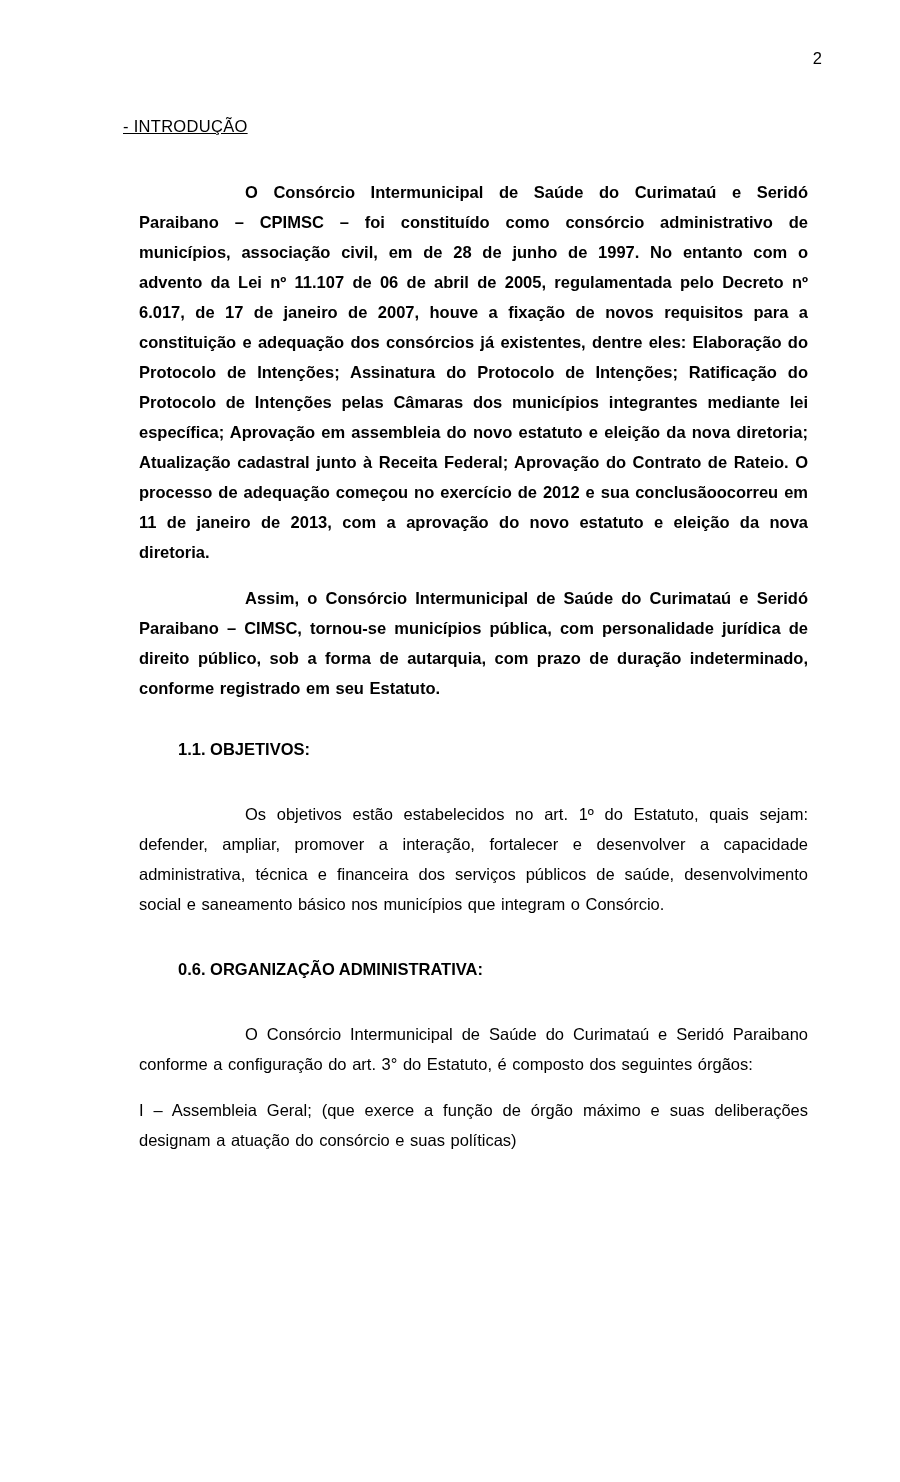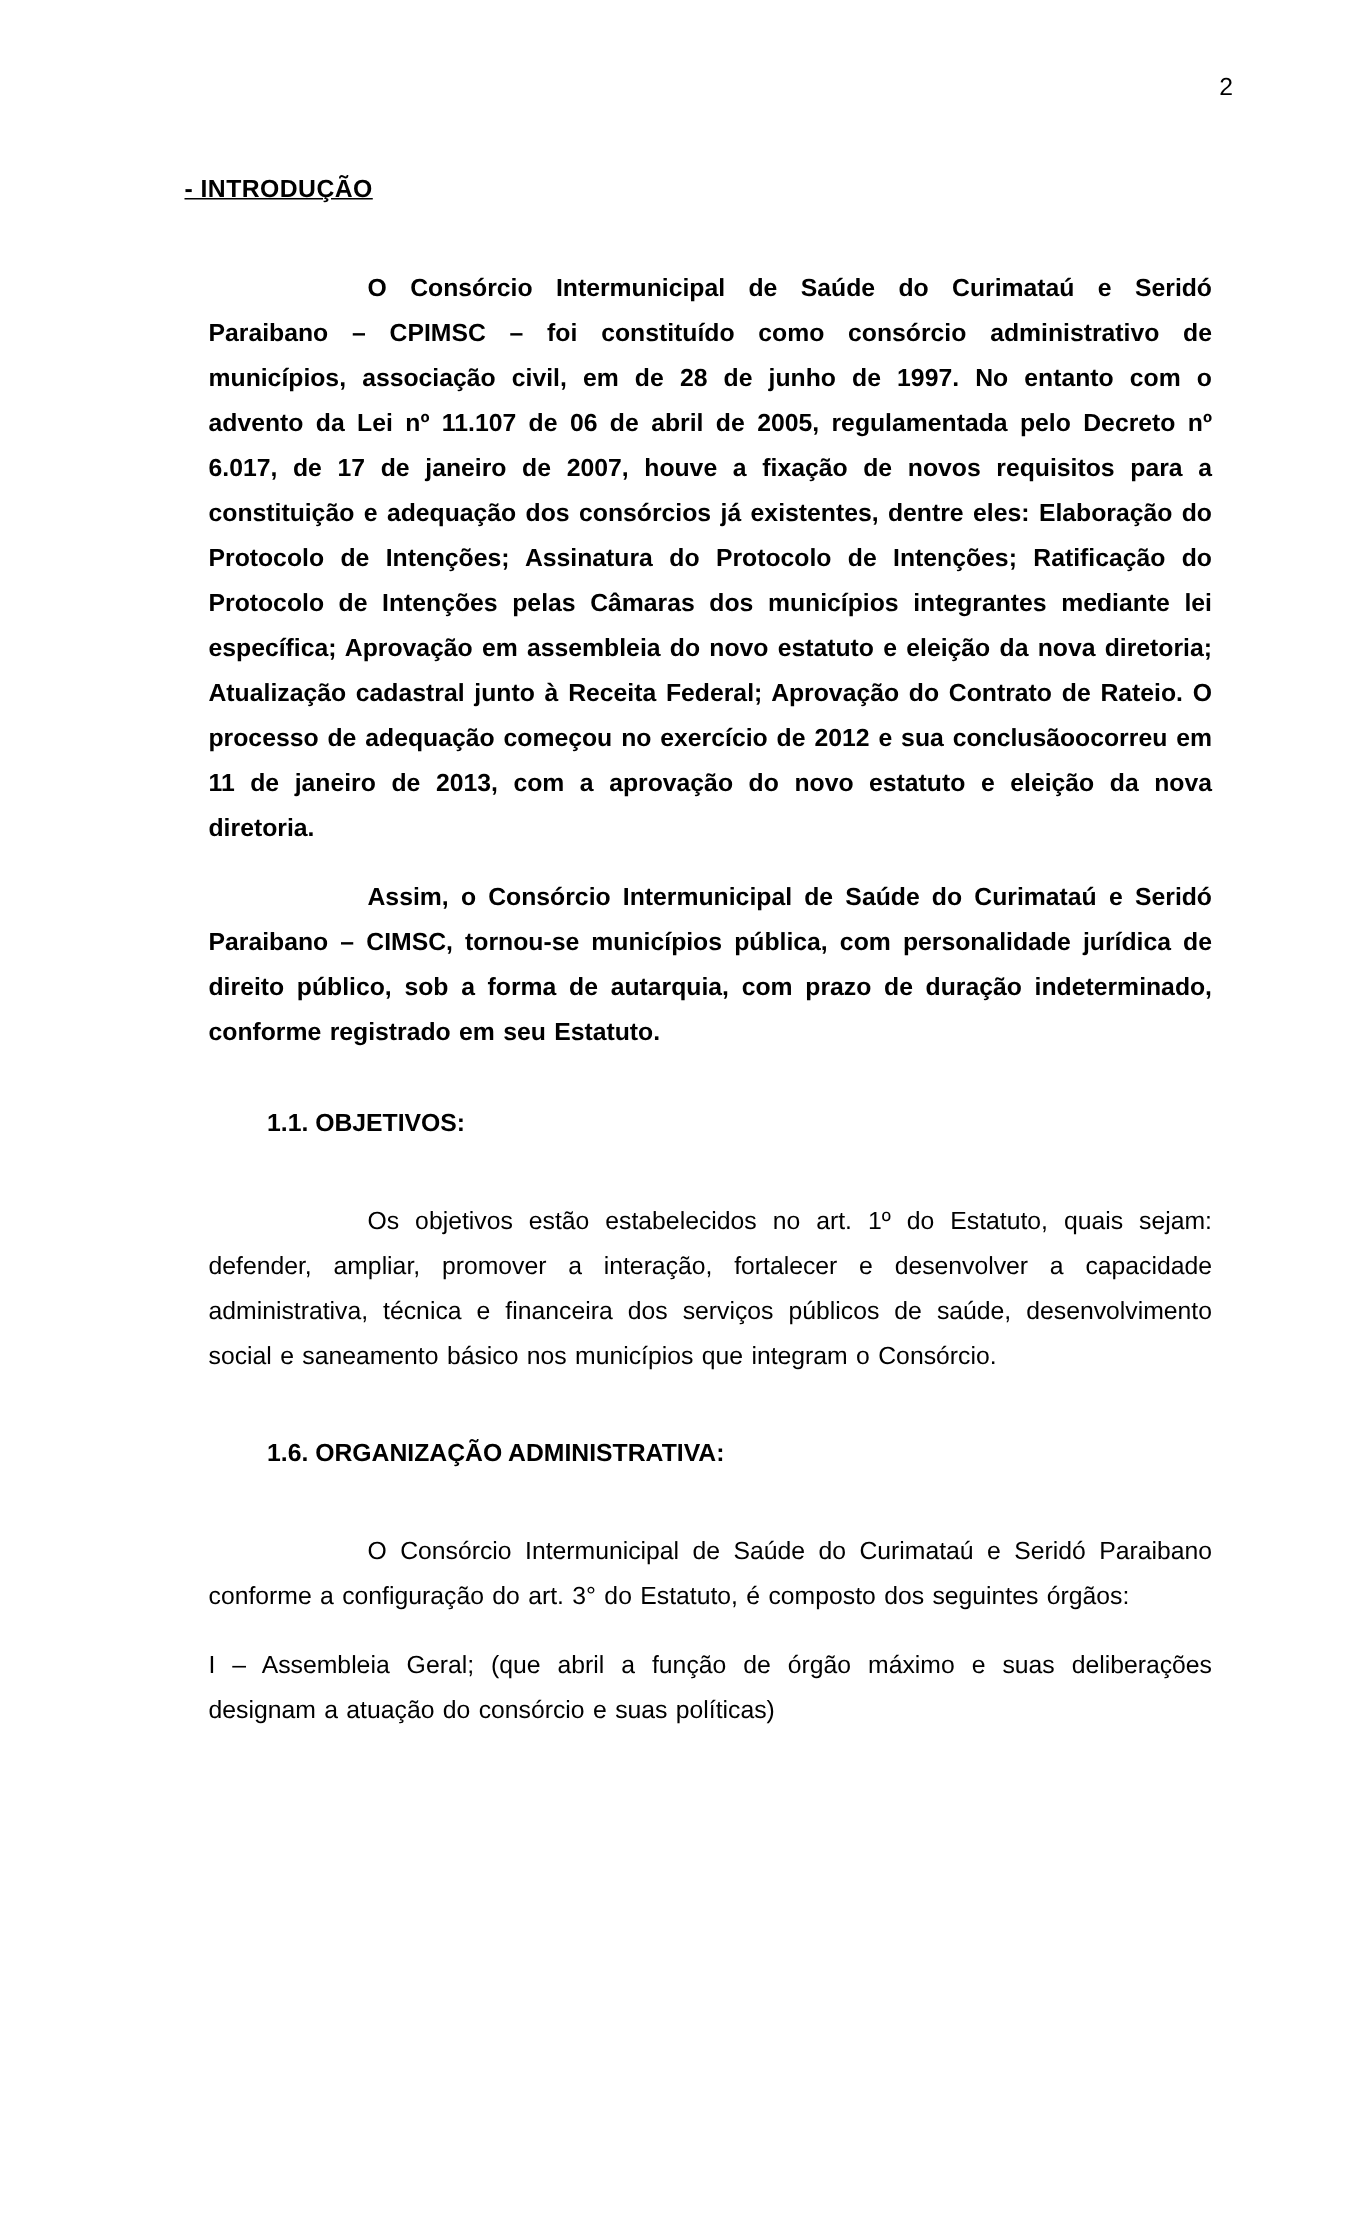--- a/index.html
+++ b/index.html
@@ -22,21 +22,21 @@
   .page-number {
     position: absolute;
     top: 48px;
     right: 78px;
     font-size: 16.5px;
     line-height: 20px;
   }
   .doc-title {
     margin: 68px 0 0 0;
     font-size: 16.5px;
-    font-weight: bold;
+    font-weight: normal;
     text-decoration: underline;
     letter-spacing: 0.3px;
     line-height: 21px;
   }
   .heading-1 {
     margin: 76px 0 0 37px;
     font-size: 16.5px;
     font-weight: bold;
     line-height: 20px;
   }
@@ -70,21 +70,21 @@
 
 
   <p class="para bold indent first-after-heading">O Consórcio Intermunicipal de Saúde do Curimataú e Seridó Paraibano – CPIMSC – foi constituído como consórcio administrativo de municípios, associação civil, em de 28 de junho de 1997. No entanto com o advento da Lei nº 11.107 de 06 de abril de 2005, regulamentada pelo Decreto nº 6.017, de 17 de janeiro de 2007, houve a fixação de novos requisitos para a constituição e adequação dos consórcios já existentes, dentre eles: Elaboração do Protocolo de Intenções; Assinatura do Protocolo de Intenções; Ratificação do Protocolo de Intenções pelas Câmaras dos municípios integrantes mediante lei específica; Aprovação em assembleia do novo estatuto e eleição da nova diretoria; Atualização cadastral junto à Receita Federal; Aprovação do Contrato de Rateio. O processo de adequação começou no exercício de 2012 e sua conclusãoocorreu em 11 de janeiro de 2013, com a aprovação do novo estatuto e eleição da nova diretoria.</p>
 
   <p class="para bold indent">Assim, o Consórcio Intermunicipal de Saúde do Curimataú e Seridó Paraibano – CIMSC, tornou-se municípios pública, com personalidade jurídica de direito público, sob a forma de autarquia, com prazo de duração indeterminado, conforme registrado em seu Estatuto.</p>
 
   <h3 class="heading-2 heading-objectives">1.1. OBJETIVOS:</h3>
 
   <p class="para indent first-after-heading">Os objetivos estão estabelecidos no art. 1º do Estatuto, quais sejam: defender, ampliar, promover a interação, fortalecer e desenvolver a capacidade administrativa, técnica e financeira dos serviços públicos de saúde, desenvolvimento social e saneamento básico nos municípios que integram o Consórcio.</p>
 
-  <h3 class="heading-2 heading-organization">1.6. ORGANIZAÇÃO ADMINISTRATIVA:</h3>
+  <h3 class="heading-2 heading-organization">0.6. ORGANIZAÇÃO ADMINISTRATIVA:</h3>
 
   <p class="para indent first-after-heading">O Consórcio Intermunicipal de Saúde do Curimataú e Seridó Paraibano conforme a configuração do art. 3° do Estatuto, é composto dos seguintes órgãos:</p>
 
-  <p class="para">I – Assembleia Geral; (que abril a função de órgão máximo e suas deliberações designam a atuação do consórcio e suas políticas)</p>
+  <p class="para">I – Assembleia Geral; (que exerce a função de órgão máximo e suas deliberações designam a atuação do consórcio e suas políticas)</p>
 
 
 
 </div>
 
 </body></html>

